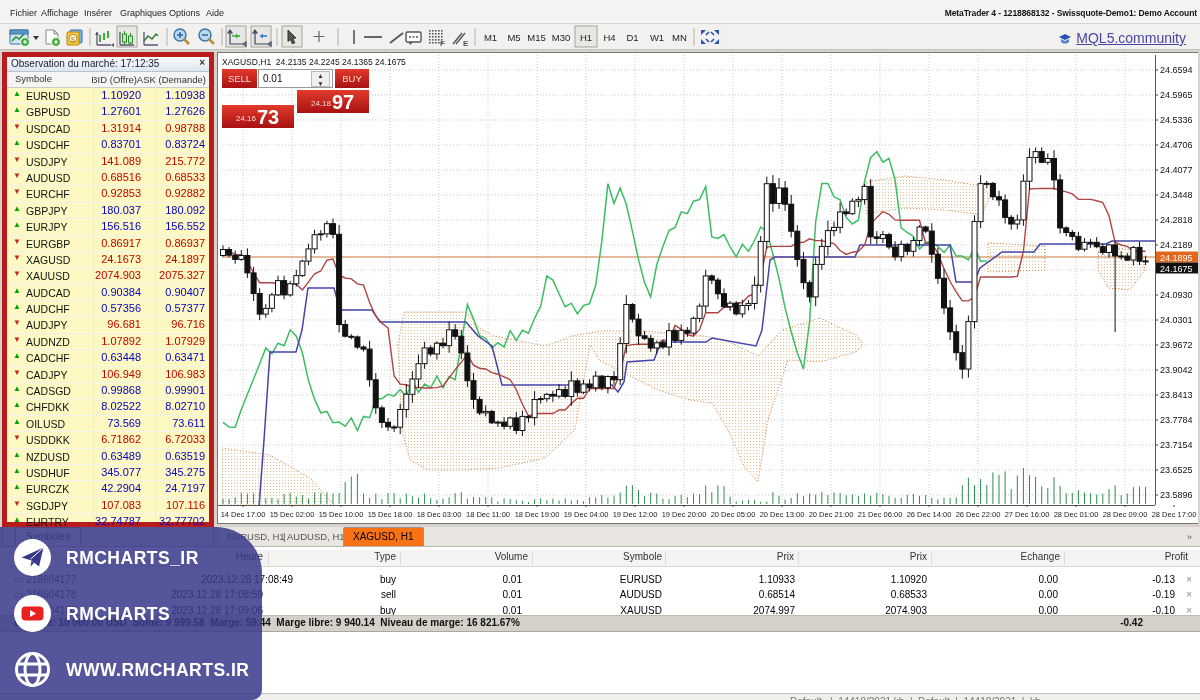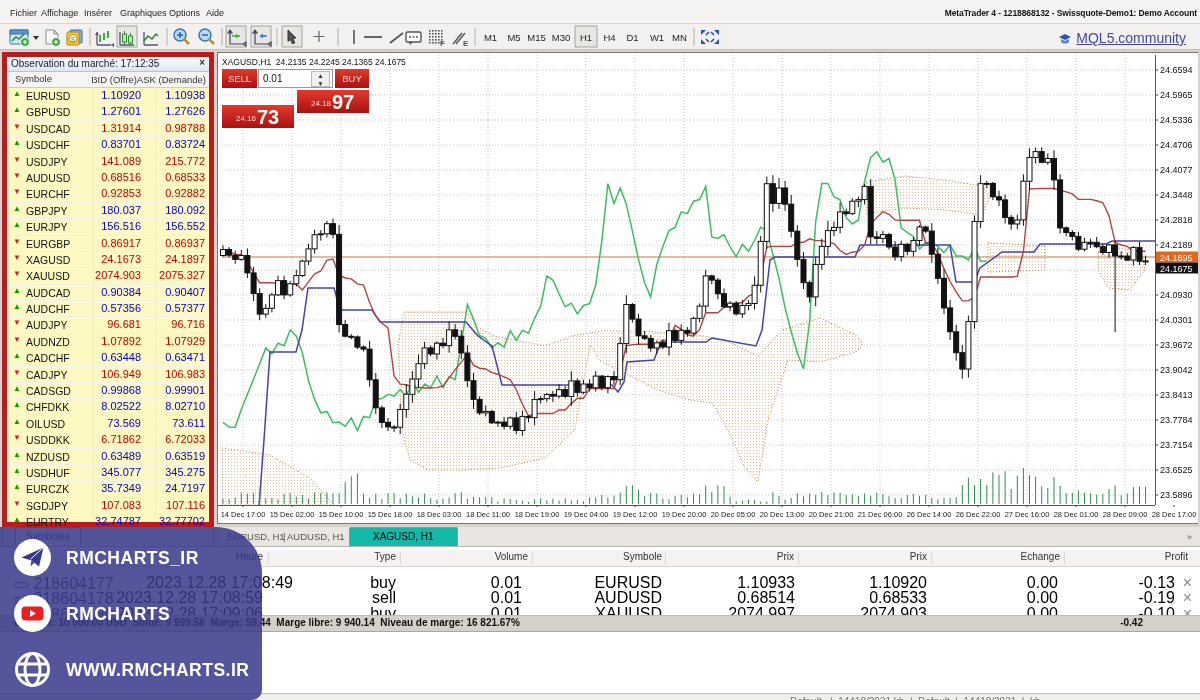--- a/index.html
+++ b/index.html
@@ -33,24 +33,24 @@
 .tp-sell-tab{position:absolute;left:0;top:0;width:35px;height:19px;background:linear-gradient(#e23a2c,#a81212);color:#ffd8d0;font-size:9.5px;text-align:center;line-height:19px}
 .tp-vol{position:absolute;left:36px;top:0;width:75px;height:19px;background:#fff;border:1px solid #999;font-size:10px;padding:3px 0 0 4px;color:#111}
 .tp-spin{position:absolute;left:52px;top:1px;width:19px;height:16px;font-size:6.5px;color:#333;text-align:center;line-height:8px;background:#f0f0f0;border:1px solid #bbb}
 .tp-buy-tab{position:absolute;left:113px;top:0;width:34px;height:19px;background:linear-gradient(#e23a2c,#a81212);color:#ffd8d0;font-size:9.5px;text-align:center;line-height:19px}
 .tp-sellbtn{position:absolute;left:0;top:36px;width:72px;height:23px;background:linear-gradient(#e23a2c,#a81212);color:#fff}
 .tp-buybtn{position:absolute;left:75px;top:21px;width:72px;height:23px;background:linear-gradient(#e23a2c,#a81212);color:#fff}
 .tp-sm{position:absolute;left:14px;top:9px;font-size:8px;color:#ffd8d0}
 .tp-big{position:absolute;left:35px;top:1px;font-size:20px;font-weight:bold}
 #tabs{position:absolute;left:217px;top:527px;width:983px;height:28px;background:#e9e6e1;border-bottom:1px solid #d946ef;font-size:10px;color:#444}
 #tabs .t{position:absolute;top:4px;font-size:9.5px}
-#tabs .active{position:absolute;left:132px;top:0;height:19px;background:#14b8a6;border:1px solid #9a968f;border-bottom:none;padding:3px 23px;color:#000;border-radius:2px 2px 0 0}
+#tabs .active{position:absolute;left:126px;top:0;height:19px;background:#f97316;border:1px solid #9a968f;border-bottom:none;padding:3px 9px;color:#000;border-radius:2px 2px 0 0}
 #term{position:absolute;left:0px;top:546px;width:1200px;height:147px;background:#fff;border-top:1px solid #b8b4ae}
 #thead{position:absolute;left:0;top:3px;width:1200px;height:17px;background:#f4f3f1;border-bottom:1px solid #d8d5d0;font-size:10px;color:#333}
-.trow{position:absolute;width:1200px;height:15px;font-size:16px;color:#000}
+.trow{position:absolute;width:1200px;height:15px;font-size:10px;color:#000}
 .trow .cell,#thead .cell{position:absolute;top:1px}
 #balrow{position:absolute;left:0;top:68px;width:1200px;height:17px;background:#d4d1ca;border-top:1px solid #c0bcb5;border-bottom:1px solid #aba79f;font-size:10px;font-weight:bold;color:#111}
 #statusbar{position:absolute;left:0;top:693px;width:1200px;height:7px;background:#f0efec;border-top:1px solid #c4c0ba;font-size:10px;color:#777;overflow:hidden}
 #overlay{position:absolute;left:0;top:527px;width:262px;height:173px;background:rgba(57,57,138,0.86);border-radius:0 46px 10px 0}
 #overlay .row{position:absolute;left:14px;height:38px;color:#fff;font-weight:bold;font-size:17.5px;letter-spacing:0.5px}
 #overlay .txt{position:absolute;left:52px;top:9px;white-space:nowrap}
 </style></head>
 <body>
 <div id="app">
   <div id="menubar">
@@ -317,21 +317,21 @@
         </div>
 <div class="mwrow">
           <span class="au">▲</span>
           <span class="sym">USDHUF</span>
           <span class="bid pb">345.077</span>
           <span class="ask pb">345.275</span>
         </div>
 <div class="mwrow">
           <span class="au">▲</span>
           <span class="sym">EURCZK</span>
-          <span class="bid pb">35.7349</span>
+          <span class="bid pb">42.2904</span>
           <span class="ask pb">24.7197</span>
         </div>
 <div class="mwrow">
           <span class="ad">▼</span>
           <span class="sym">SGDJPY</span>
           <span class="bid pr">107.083</span>
           <span class="ask pr">107.116</span>
         </div>
 <div class="mwrow">
           <span class="au">▲</span>

